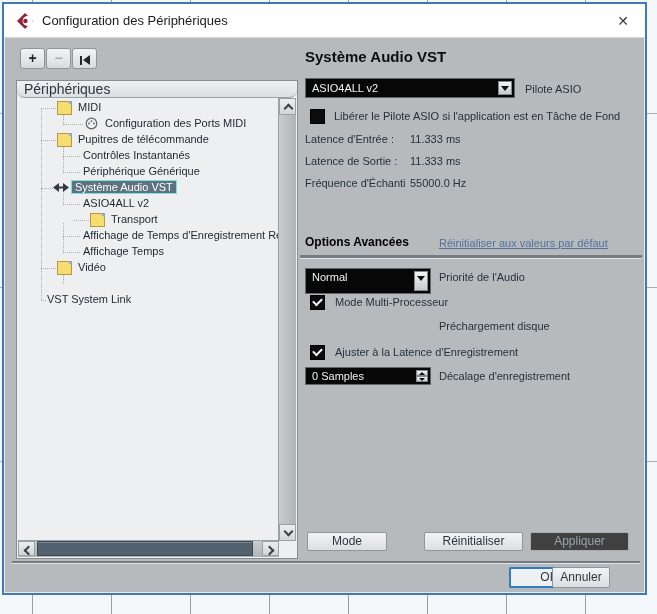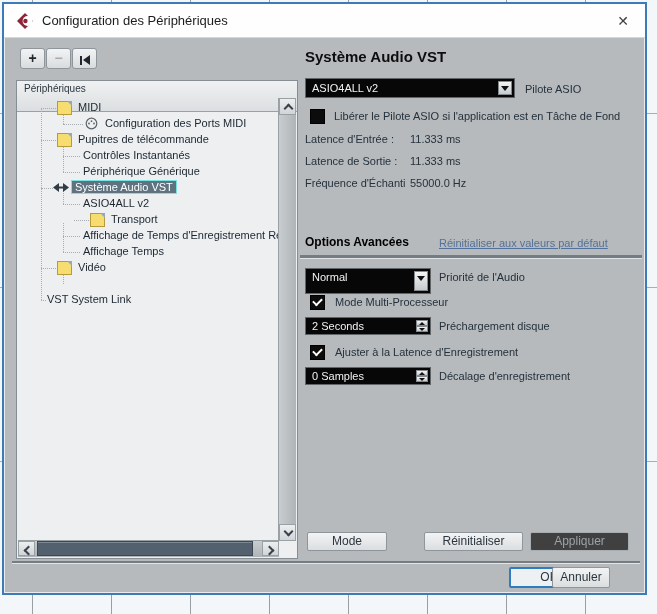--- a/index.html
+++ b/index.html
@@ -25,23 +25,23 @@
     border:1px solid #8f969b;border-radius:3px;text-align:center;line-height:19px;
     font-size:14px;font-weight:bold;color:#20262b;box-sizing:border-box;}
   .tbtn.disabled{color:#a6acb0;}
   .tbtn .rst{display:inline-block;vertical-align:middle;}
   .rst .bar{display:inline-block;width:2px;height:9px;background:#20262b;margin-right:1px;vertical-align:middle;}
   .rst .tri{display:inline-block;width:0;height:0;border-top:5px solid transparent;
     border-bottom:5px solid transparent;border-right:7px solid #20262b;vertical-align:middle;}
   
   .treeframe{position:absolute;left:12px;top:76px;width:282px;height:479px;
     border:1px solid #878e93;background:#edeff1;box-sizing:border-box;}
-  .treeheader{position:absolute;left:0;top:0;right:0;height:31px;
+  .treeheader{position:absolute;left:0;top:0;right:0;height:17px;
     background:linear-gradient(#eff1f2,#dcdfe1);border-bottom:1px solid #9aa1a5;
-    font-size:10px;color:#2b3640;line-height:16px;padding-left:7px;box-sizing:border-box;}
+    font-size:14px;color:#2b3640;line-height:16px;padding-left:7px;box-sizing:border-box;border-radius:8px;}
   .trow{position:absolute;left:0;right:18px;height:15px;font-size:11px;color:#1d2730;
     white-space:nowrap;overflow:hidden;}
   .trow .tlabel{position:absolute;top:1px;}
   .trow::before{content:"";position:absolute;top:8px;border-top:1px dotted #a7adb1;}
   .lvl1::before{left:24px;width:15px;}
   .lvl2::before{left:46px;width:17px;}
   .lvl2i::before{left:46px;width:20px;}
   .sys::before{left:24px;width:12px;}
   .rootplain::before{left:24px;width:5px;}
   .lvl1 .ticon{left:40px;} .lvl1 .tlabel{left:61px;}
@@ -227,27 +227,20 @@
       <span class="val" style="line-height:16px;">Normal</span>
       <span class="cbtn"></span>
     </div>
     <div class="lbl" style="left:435px;top:267px;">Priorité de l'Audio</div>
 
     <div class="cb" style="left:306px;top:291px;">
         <span class="mark"></span>
       </div>
     <div class="lbl" style="left:331px;top:292px;">Mode Multi-Processeur</div>
 
-    <div class="combo" style="left:301px;top:313px;width:126px;height:18px;">
-      <span class="val" style="line-height:16px;">2 Seconds</span>
-      <span class="spincol">
-        <span class="sp u"></span>
-        <span class="sp d"></span>
-      </span>
-    </div>
     <div class="lbl" style="left:435px;top:316px;">Préchargement disque</div>
 
     <div class="cb" style="left:306px;top:341px;">
         <span class="mark"></span>
       </div>
     <div class="lbl" style="left:331px;top:342px;">Ajuster à la Latence d'Enregistrement</div>
 
     <div class="combo" style="left:301px;top:363px;width:126px;height:18px;">
       <span class="val" style="line-height:16px;">0 Samples</span>
       <span class="spincol">

